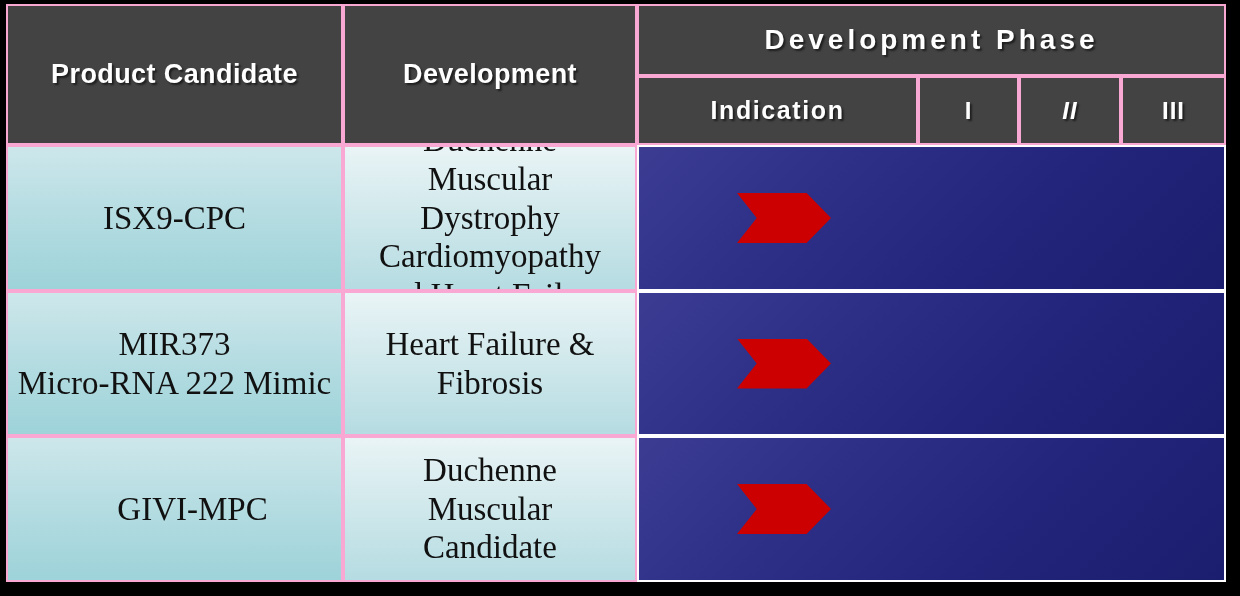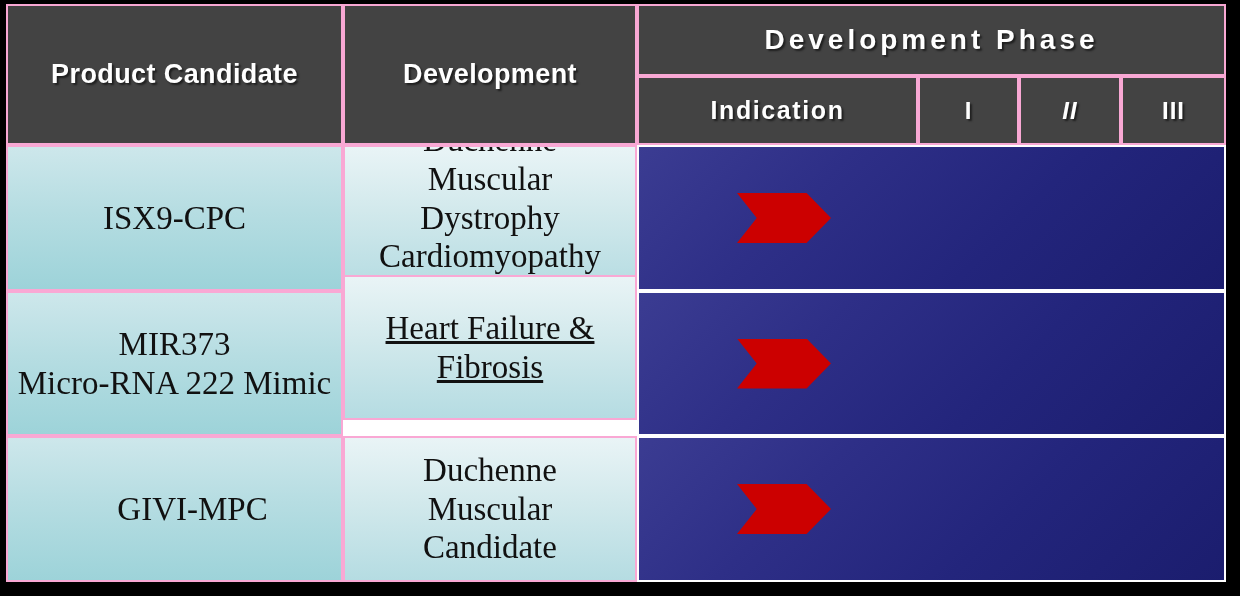--- a/index.html
+++ b/index.html
@@ -137,21 +137,21 @@
 
     <div class="phase-panel" style="left:631px; top:141px; width:589px; height:146px;">
       <div class="arrow-wrap">
         <div class="arrow-shape"></div>
       </div>
     </div>
 
     <div class="cell body-cell col-candidate" style="left:0px; top:287px; width:337px; height:145px; white-space:pre-line;">MIR373
 Micro-RNA 222 Mimic</div>
 
-    <div class="cell body-cell col-indication" style="left:337px; top:271px; width:294px; height:145px; padding:0 22px;text-decoration:underline;">Heart Failure &amp; Fibrosis</div>
+    <div class="cell body-cell col-indication" style="left:337px; top:287px; width:294px; height:145px; padding:0 22px;">Heart Failure &amp; Fibrosis</div>
 
     <div class="phase-panel" style="left:631px; top:287px; width:589px; height:145px;">
       <div class="arrow-wrap">
         <div class="arrow-shape"></div>
       </div>
     </div>
 
     <div class="cell body-cell col-candidate" style="left:0px; top:432px; width:337px; height:146px;padding-left:36px;">GIVI-MPC</div>
 
     <div class="cell body-cell col-indication" style="left:337px; top:432px; width:294px; height:146px; padding:0 60px;">Duchenne Muscular Candidate</div>

